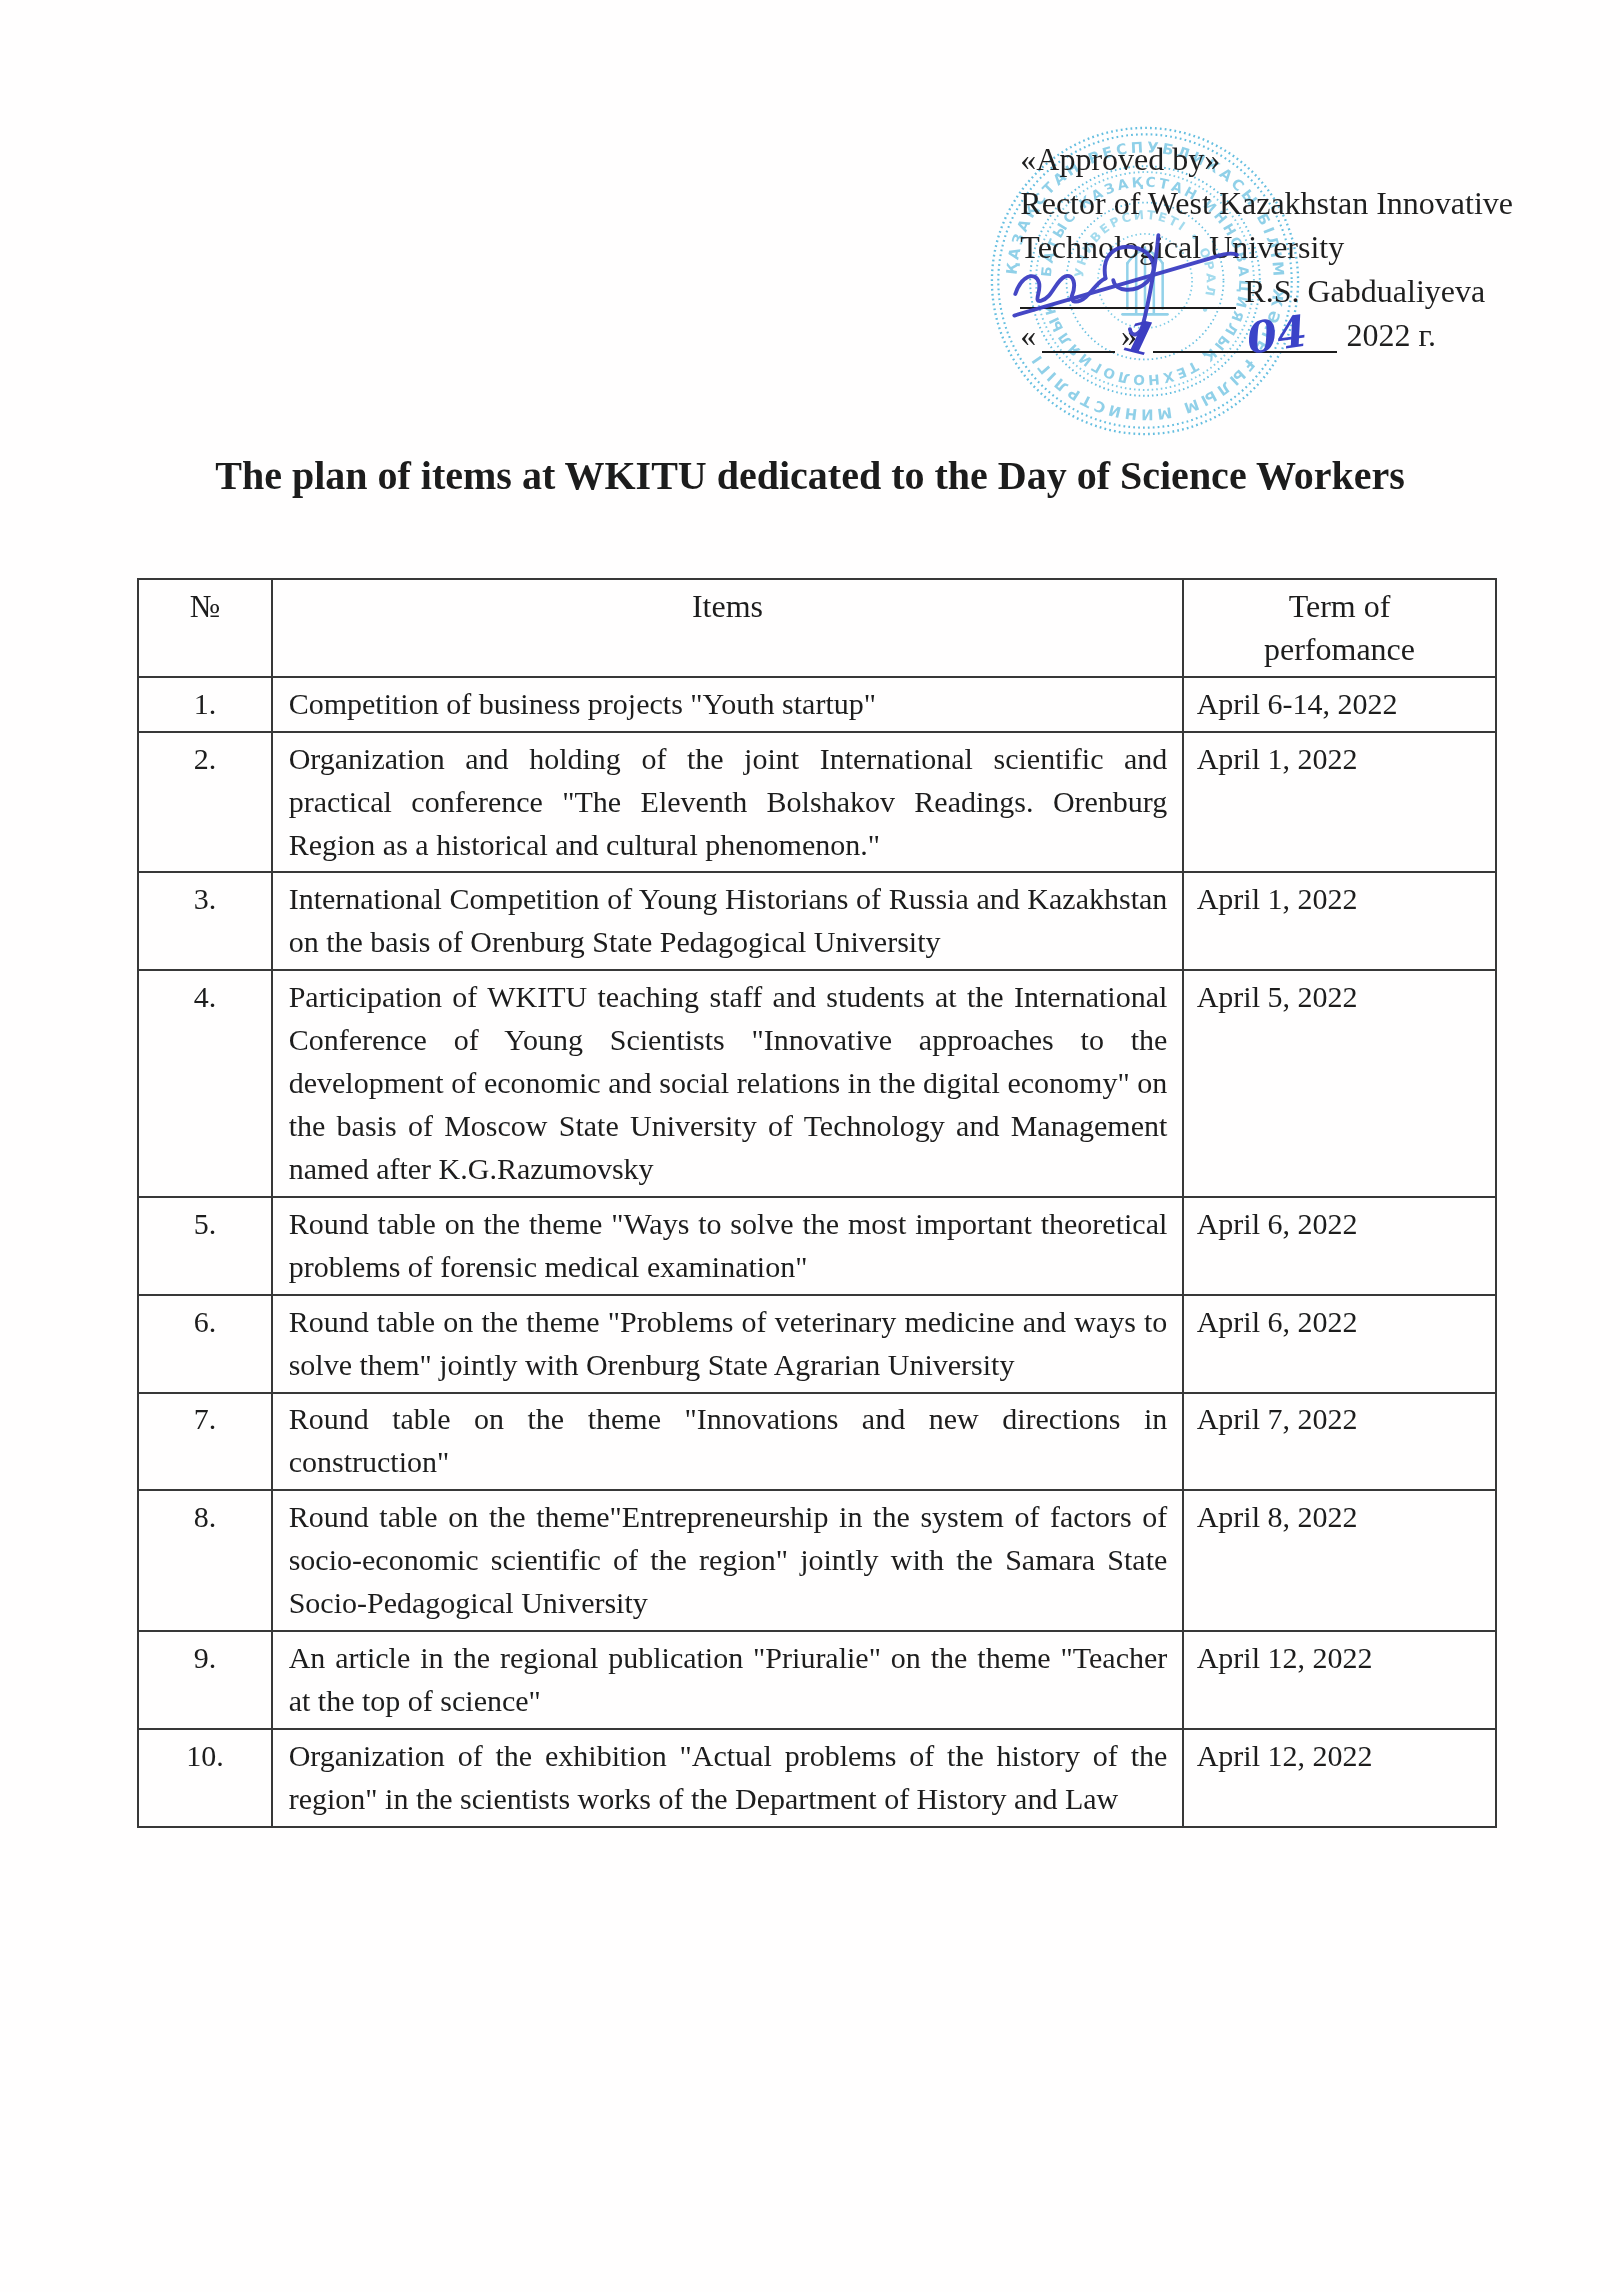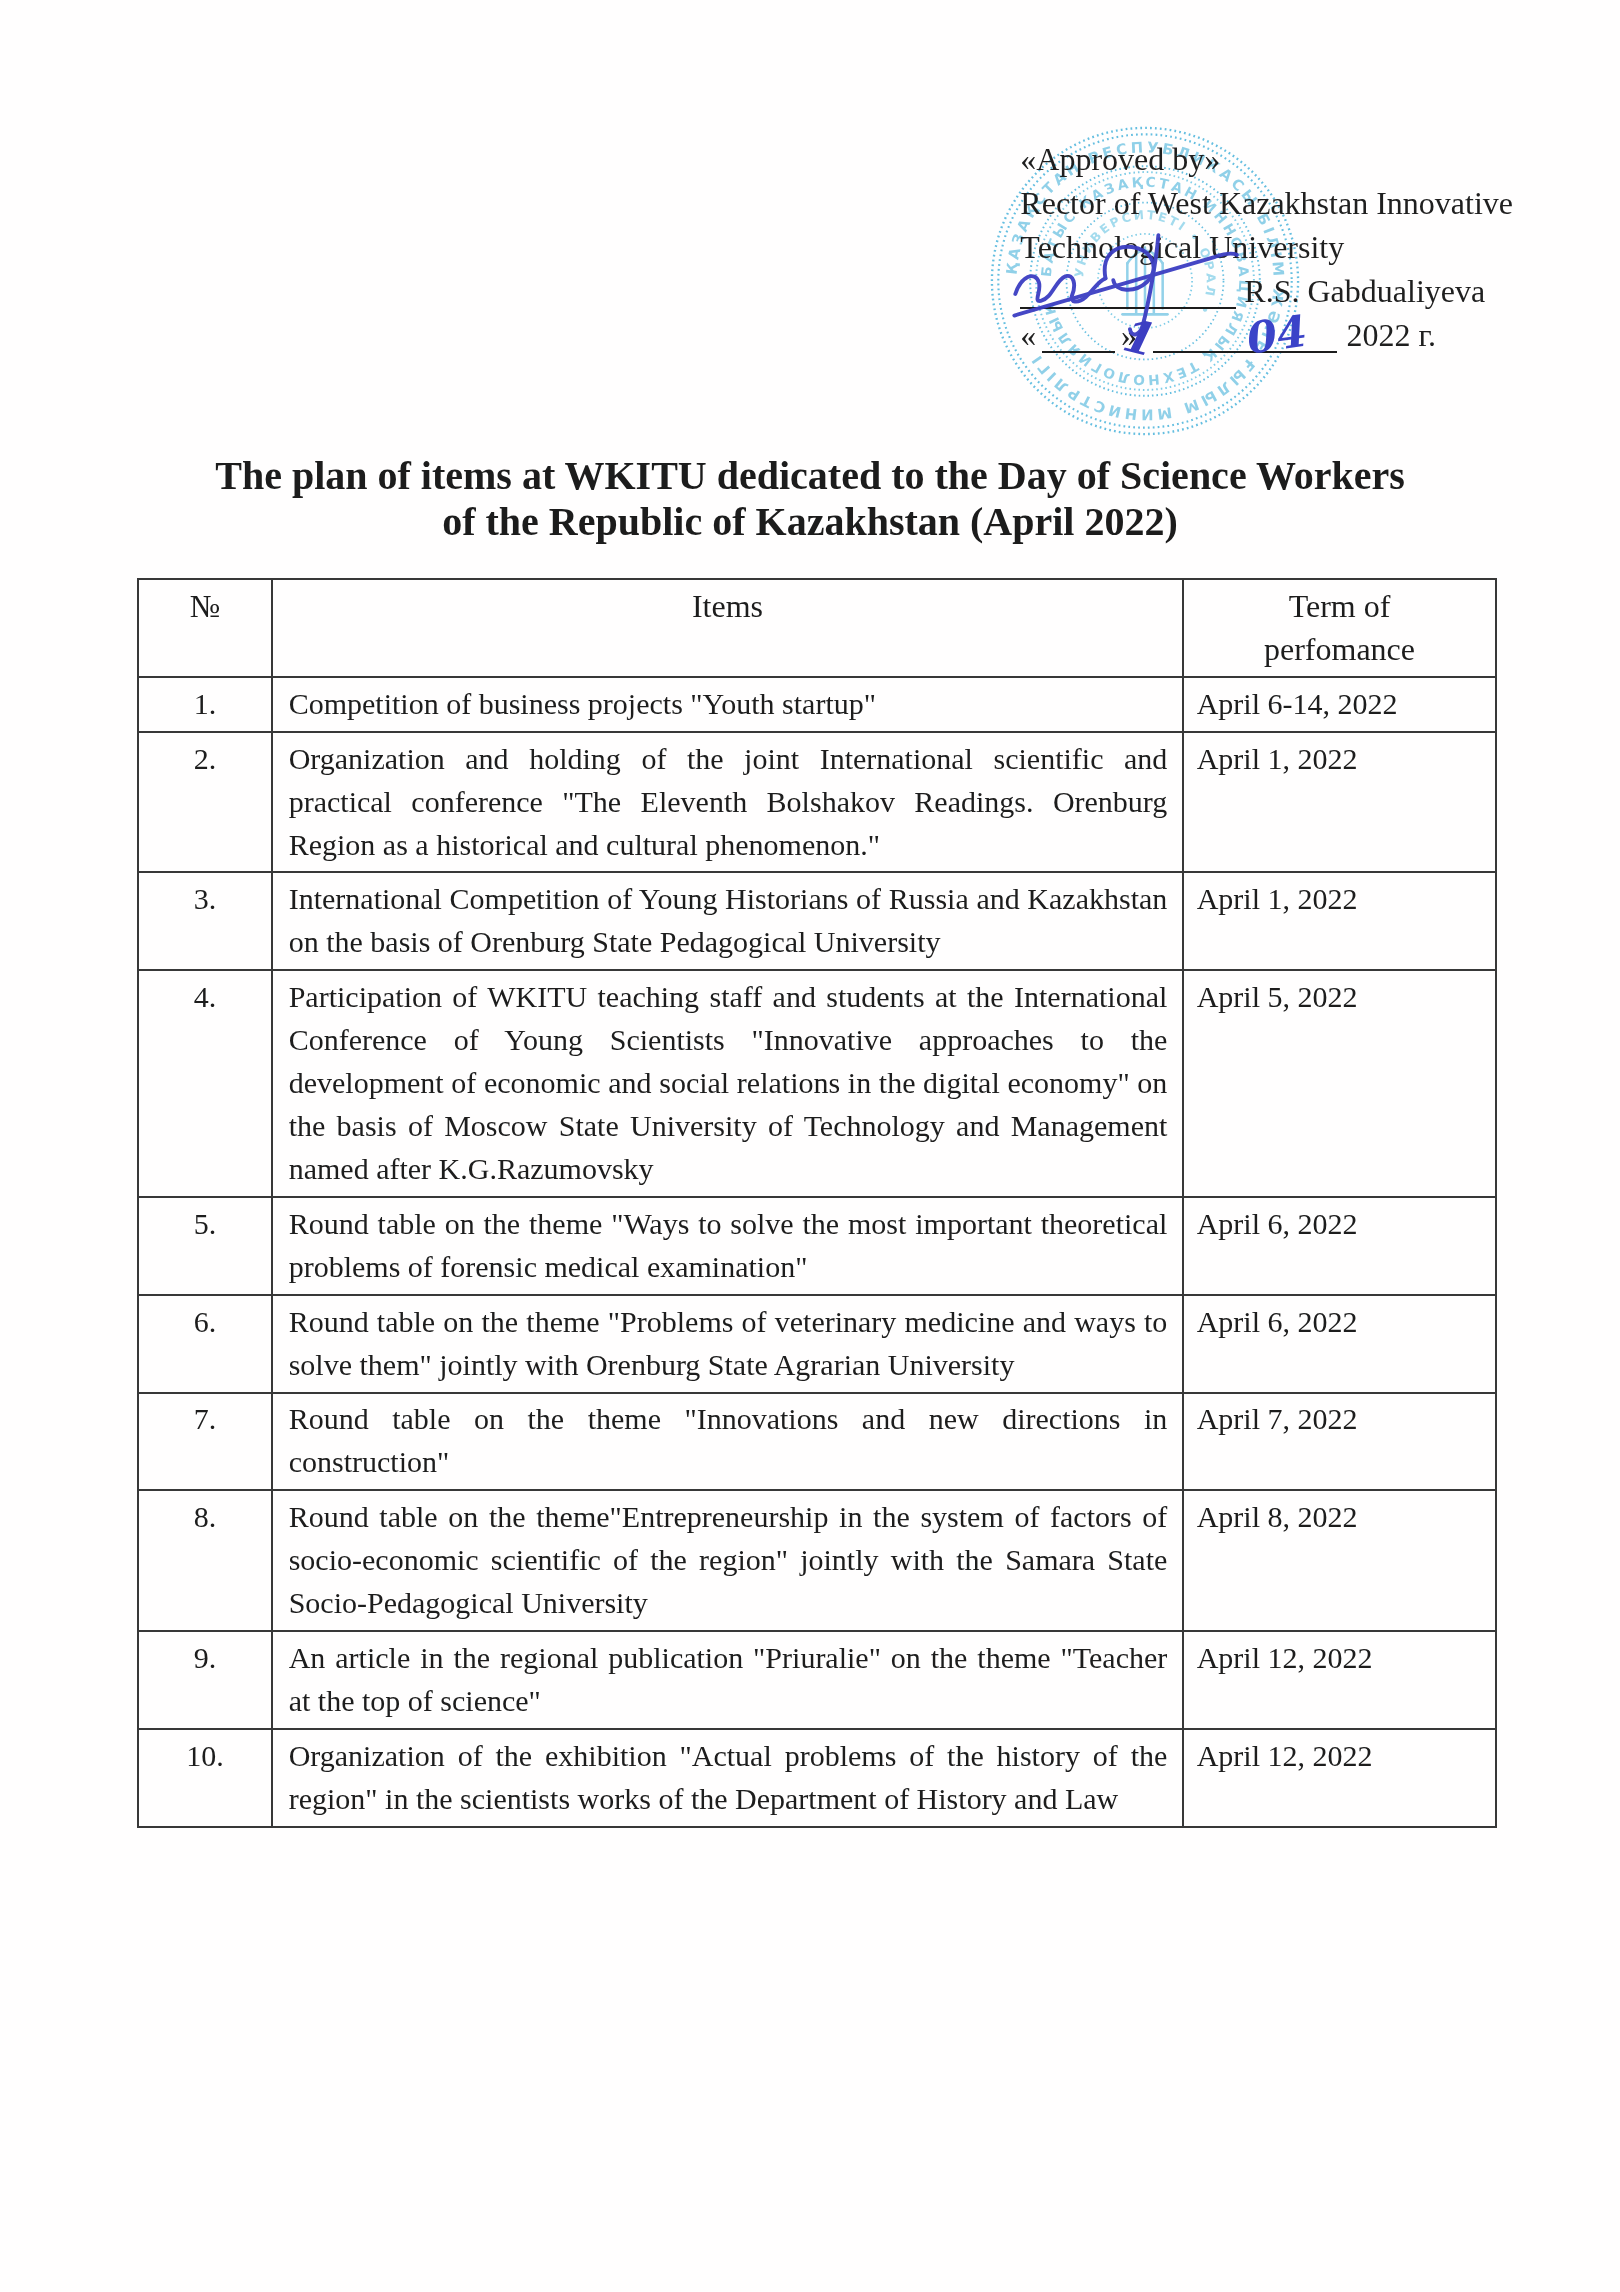--- a/index.html
+++ b/index.html
@@ -161,21 +161,20 @@
       <path d="M 1128,284 C 1124,262 1136,250 1155,252 C 1176,255 1184,274 1170,288 C 1158,299 1138,298 1136,286"></path>
       <path d="M 1182,240 C 1180,265 1172,310 1166,332 C 1163,343 1154,344 1153,336"></path>
       <path d="M 1035,322 L 1240,262 C 1252,258 1258,258 1262,260"></path>
     </g>
     <text class="hand" x="1148" y="360" font-size="46" fill="#3c3ec2" transform="rotate(14 1160 340)">1</text>
     <text class="hand" x="1272" y="358" font-size="44" fill="#3b43c8" transform="rotate(-8 1295 340)">04</text>
   </svg>
 
   <div class="doc-title">
     <div>The plan of items at WKITU dedicated to the Day of Science Workers</div>
-    <div>of the Republic of Kazakhstan (April 2022)</div>
   </div>
 
   <table class="plan-table">
     <colgroup>
       <col style="width:134px">
       <col style="width:911px">
       <col style="width:313px">
     </colgroup>
     <thead>
       <tr>

